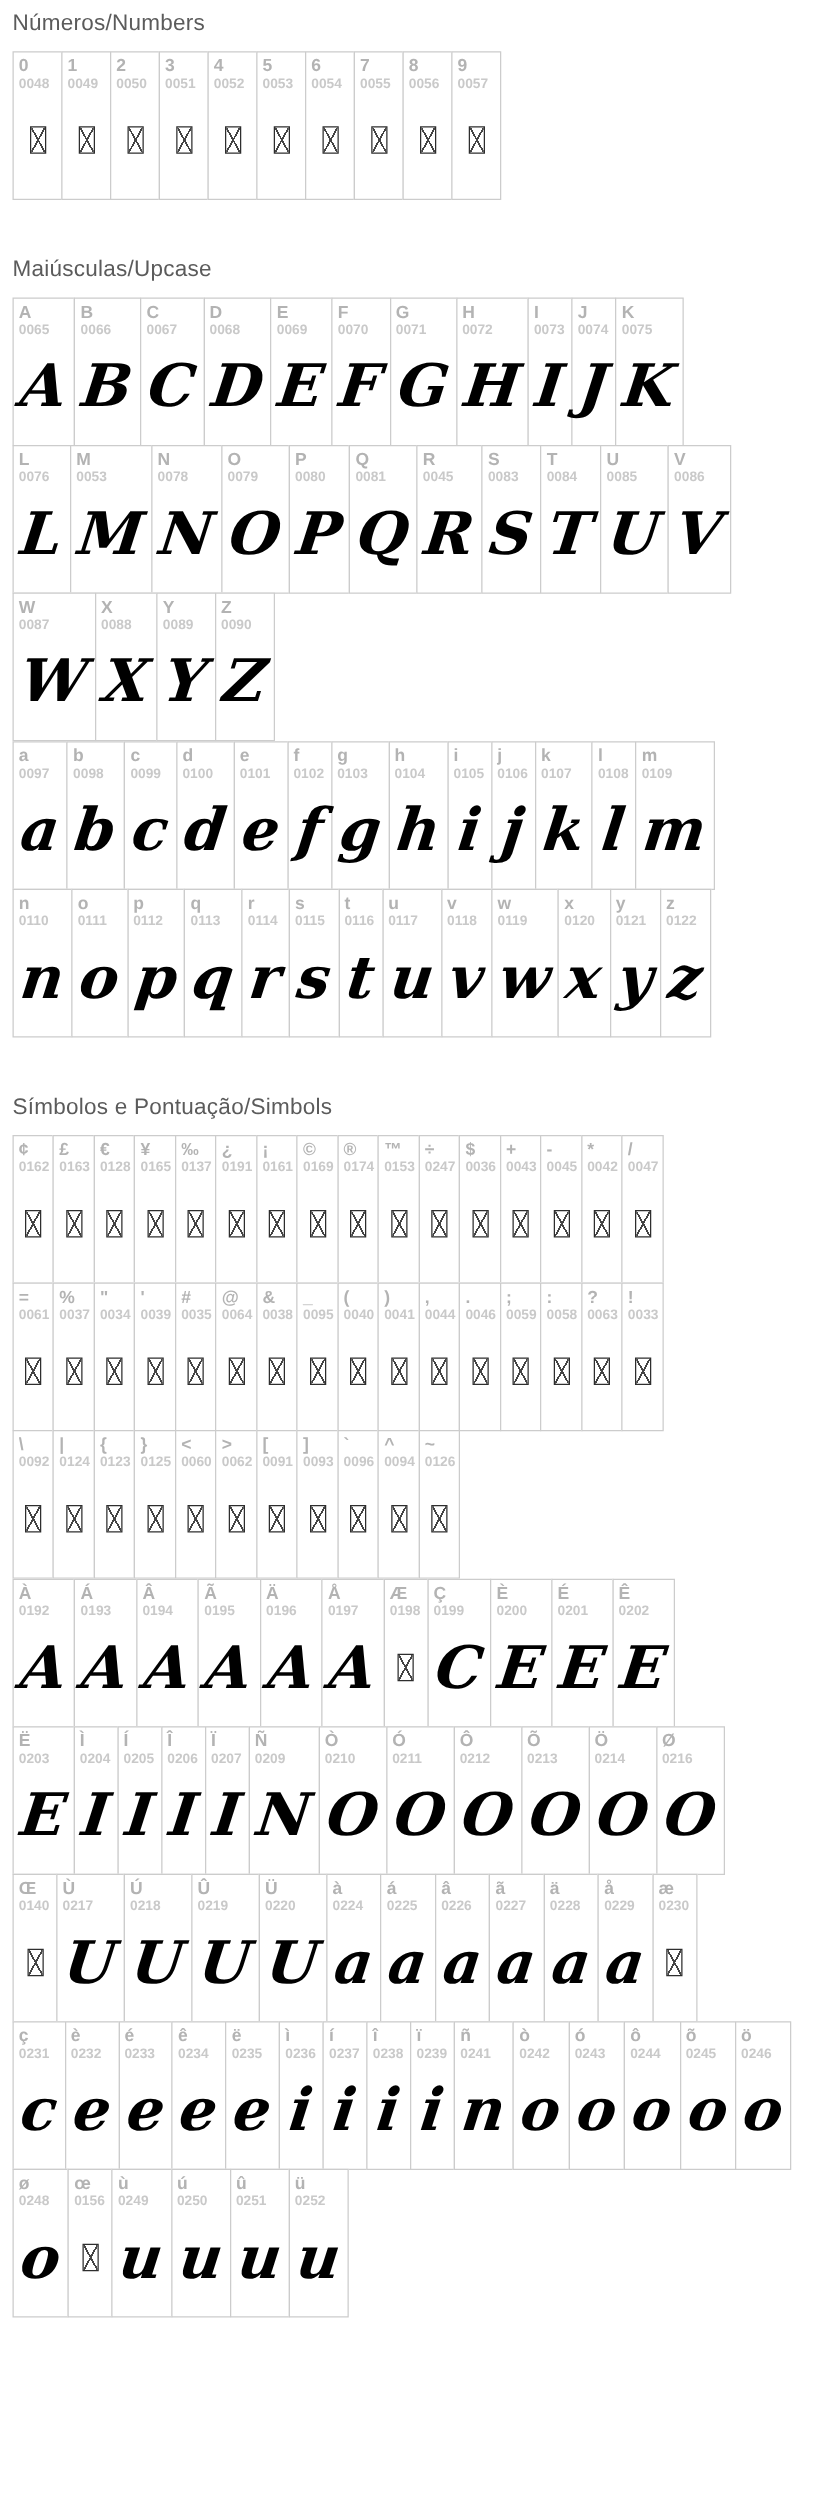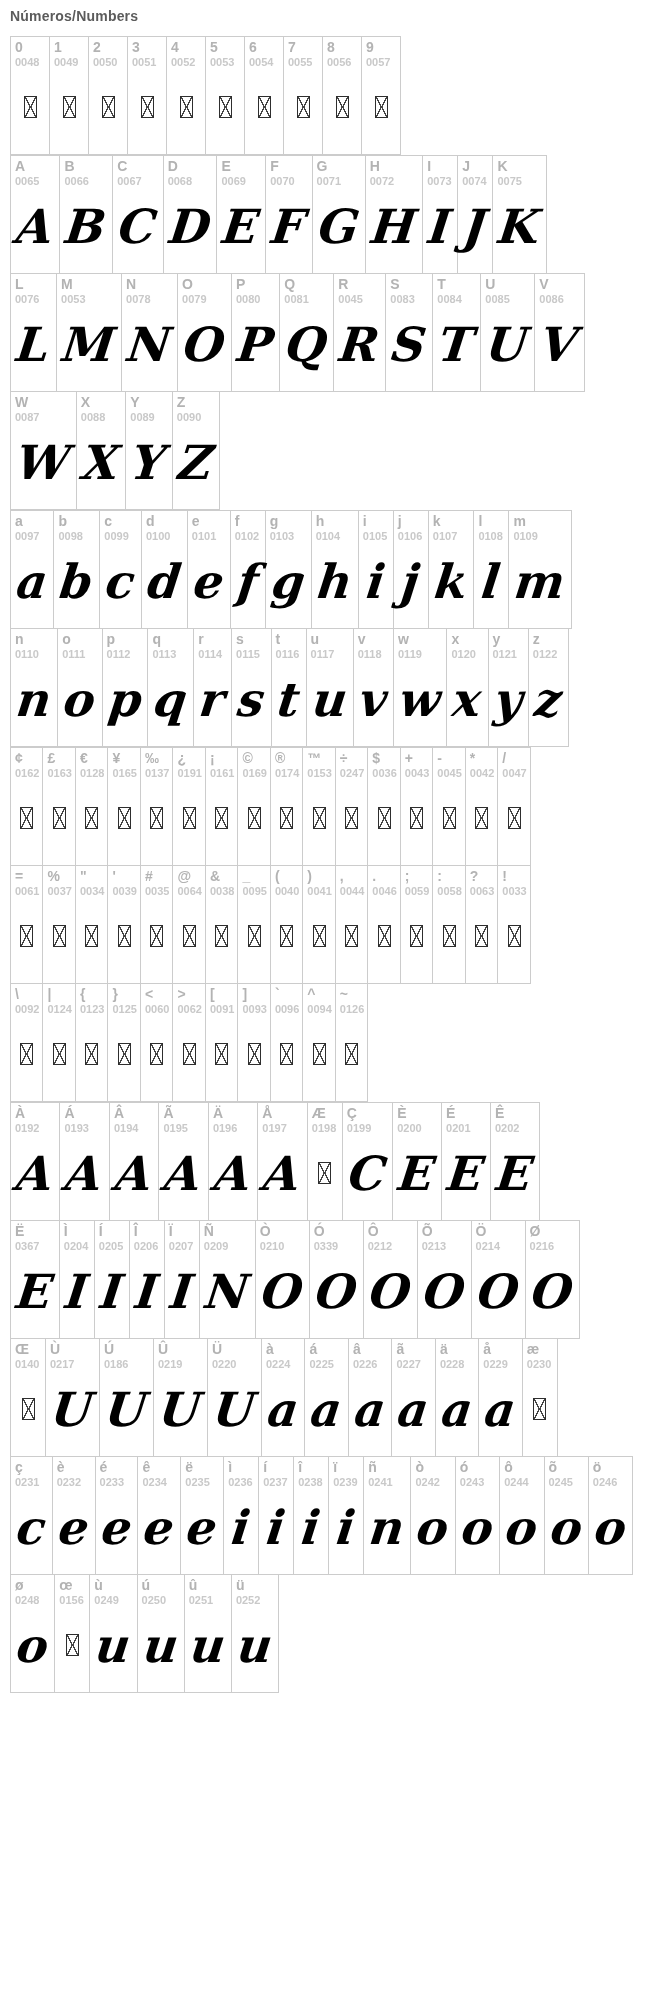--- a/index.html
+++ b/index.html
@@ -9,21 +9,21 @@
   *{box-sizing:border-box;}
   html,body{margin:0;padding:0;}
   body{
     background:var(--background);
     font-family:"Liberation Sans", sans-serif;
     width:661px;
   }
   .page{padding:5px 10px 16px 10px;}
   .section{display:block;}
   .section-title{
-    font-size:14px; font-weight:700; color:var(--title_text);
+    font-size:18px; font-weight:400; color:var(--title_text);
     margin:45px 0 12px 0; letter-spacing:0.2px;
   }
   .section:first-child .section-title{margin-top:3px;}
   .grid{display:block;}
   .row{display:flex; align-items:stretch;}
   .row + .row{margin-top:-1px;}
   .cell{
     border:1px solid var(--cell_border);
     background:#fff;
     height:119px;
@@ -161,20 +161,21 @@
             </div>
             <div class="glyph-area">
               <span class="tofu"></span>
             </div>
           </div>
         </div>
       </div>
   </div>
 
   <div class="section">
+    <h2 class="section-title">Maiúsculas/Upcase</h2>
     <div class="grid">
         <div class="row">
           <div class="cell">
             <div class="head">
               <span class="ch">A</span>
               <span class="code">0065</span>
             </div>
             <div class="glyph-area">
               <span class="g">A</span>
             </div>
@@ -649,20 +650,21 @@
             </div>
             <div class="glyph-area">
               <span class="g">z</span>
             </div>
           </div>
         </div>
       </div>
   </div>
 
   <div class="section section-sym">
+    <h2 class="section-title">Símbolos e Pontuação/Simbols</h2>
     <div class="grid">
         <div class="row">
           <div class="cell">
             <div class="head">
               <span class="ch">¢</span>
               <span class="code">0162</span>
             </div>
             <div class="glyph-area">
               <span class="tofu"></span>
             </div>
@@ -1153,21 +1155,21 @@
             </div>
             <div class="glyph-area">
               <span class="g">E</span>
             </div>
           </div>
         </div>
         <div class="row">
           <div class="cell">
             <div class="head">
               <span class="ch">Ë</span>
-              <span class="code">0367</span>
+              <span class="code">0203</span>
             </div>
             <div class="glyph-area">
               <span class="g">E</span>
             </div>
           </div>
           <div class="cell">
             <div class="head">
               <span class="ch">Ì</span>
               <span class="code">0204</span>
             </div>
@@ -1216,21 +1218,21 @@
               <span class="ch">Ò</span>
               <span class="code">0210</span>
             </div>
             <div class="glyph-area">
               <span class="g">O</span>
             </div>
           </div>
           <div class="cell">
             <div class="head">
               <span class="ch">Ó</span>
-              <span class="code">0339</span>
+              <span class="code">0211</span>
             </div>
             <div class="glyph-area">
               <span class="g">O</span>
             </div>
           </div>
           <div class="cell">
             <div class="head">
               <span class="ch">Ô</span>
               <span class="code">0212</span>
             </div>
@@ -1281,21 +1283,21 @@
               <span class="ch">Ù</span>
               <span class="code">0217</span>
             </div>
             <div class="glyph-area">
               <span class="g">U</span>
             </div>
           </div>
           <div class="cell">
             <div class="head">
               <span class="ch">Ú</span>
-              <span class="code">0186</span>
+              <span class="code">0218</span>
             </div>
             <div class="glyph-area">
               <span class="g">U</span>
             </div>
           </div>
           <div class="cell">
             <div class="head">
               <span class="ch">Û</span>
               <span class="code">0219</span>
             </div>

